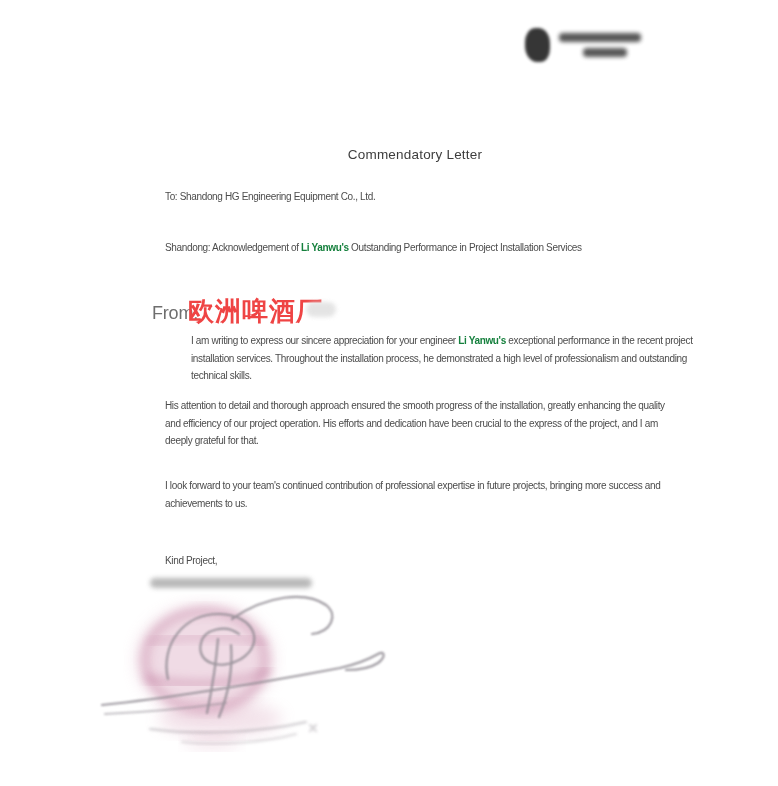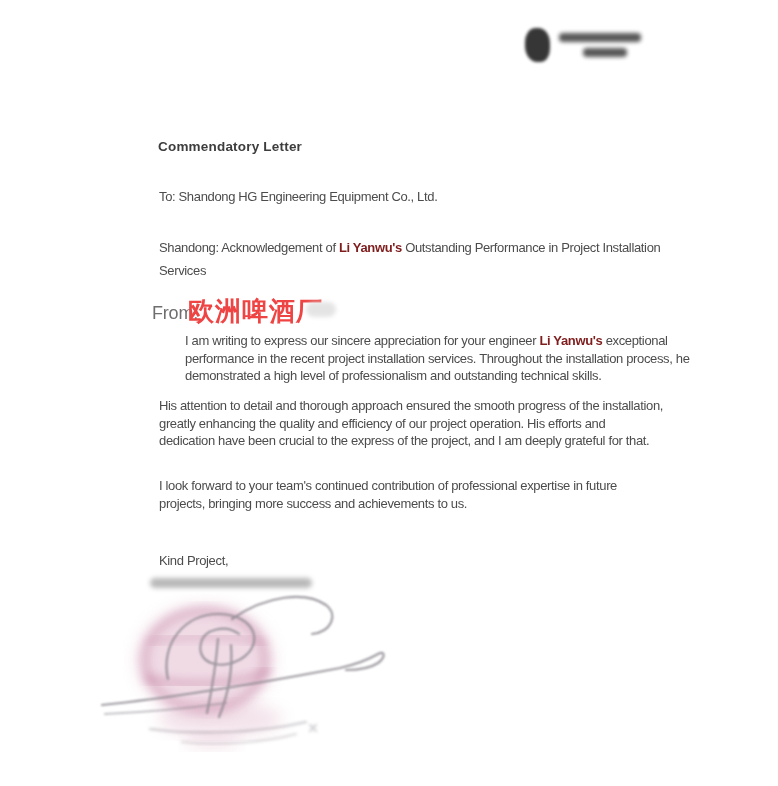--- a/index.html
+++ b/index.html
@@ -12,28 +12,28 @@
   .logo{position:absolute;left:525px;top:27px;width:125px;height:38px;}
   .logo-icon{
     position:absolute;left:0;top:1px;width:25px;height:34px;background:#262626;
     border-radius:42% 46% 38% 48%;filter:blur(1.4px);opacity:.92;
   }
   .logo-bar{position:absolute;background:#414141;border-radius:4px;filter:blur(2.3px);opacity:.88;}
   .logo-bar.b1{left:34px;top:6px;width:82px;height:9px;}
   .logo-bar.b2{left:58px;top:21px;width:44px;height:9px;}
   
   .title{
-    position:absolute;left:150px;top:131px;width:498px;margin:8px;
-    font-size:13.5px;font-weight:bold;color:#3d3d3d;letter-spacing:.2px;
+    position:absolute;left:150px;top:131px;width:498px;margin:16px;text-align:center;
+    font-size:13.5px;font-weight:normal;color:#3d3d3d;letter-spacing:.2px;
   }
-  .line, .para{margin:0;position:absolute;left:159px;width:505px;font-size:13px;
+  .line, .para{margin:0;position:absolute;left:165px;width:505px;font-size:10px;
     letter-spacing:-0.35px;line-height:17.5px;color:#4c4c4c;}
   .to-line{top:188px;}
   .subject{top:236px;line-height:23px;}
-  .para strong, .subject strong{color:#7f1d1d;}
+  .para strong, .subject strong{color:#15803d;}
   .p1{top:332px;margin-left:26px;}
   .p2{top:397px;}
   .p3{top:477px;}
   .closing{top:552px;}
   
   .from-label{position:absolute;left:152px;top:303px;font-size:18px;color:#6e6e6e;letter-spacing:-0.2px;}
   .from-company{
     position:absolute;left:188px;top:294px;font-size:26px;font-weight:bold;color:#ef4444;
     font-family:Liberation Serif, serif;letter-spacing:1px;filter:blur(0.3px);
   }

